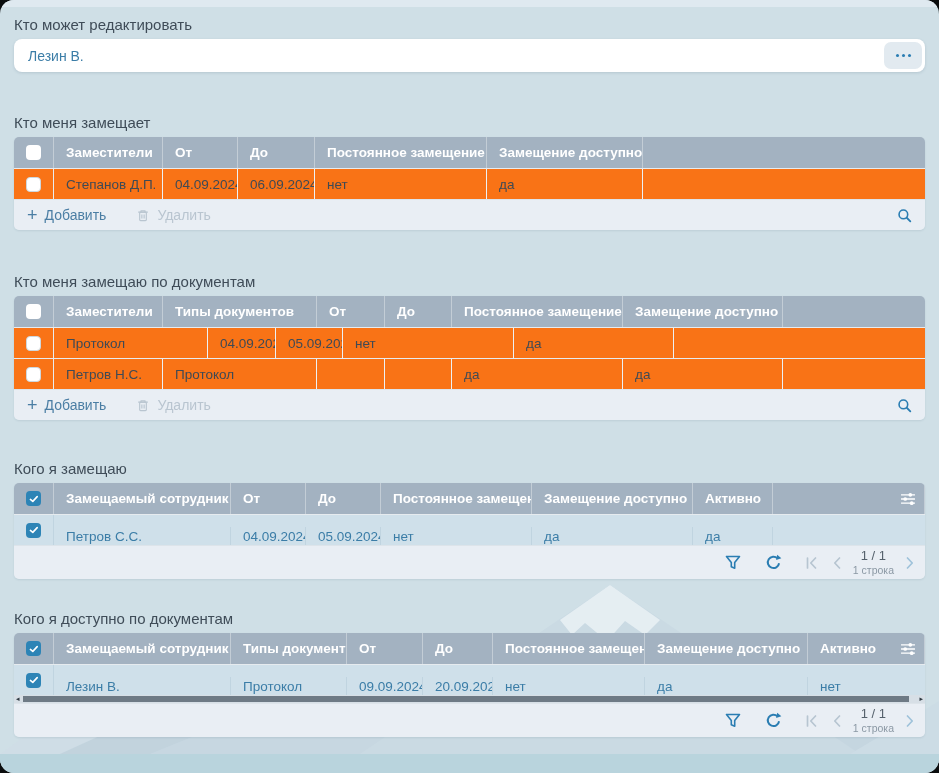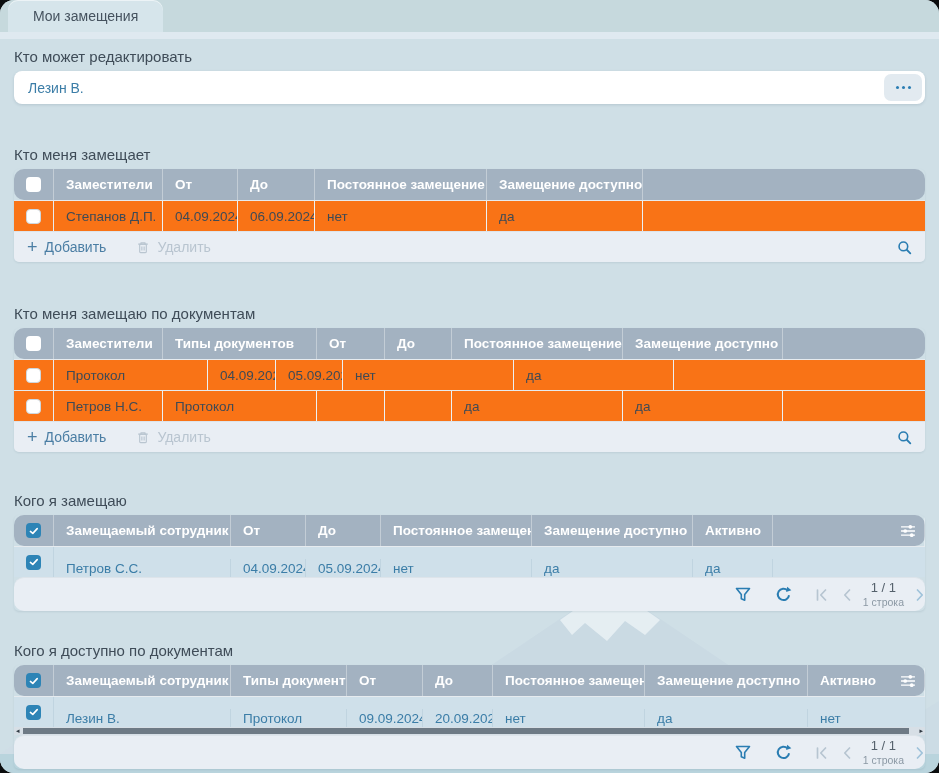--- a/index.html
+++ b/index.html
@@ -23,21 +23,21 @@
        color:var(--link_blue,#3b7da7);font-family:inherit;}
   .more-btn{width:38px;height:27px;margin-right:3px;border:0;border-radius:7px;background:#e2eaf0;
        display:flex;align-items:center;justify-content:center;gap:3px;cursor:pointer;}
   .more-btn .dot{width:3px;height:3px;border-radius:50%;background:var(--accent_blue,#2a7db2);}
   
   .section-title{font-size:15px;color:#3f4c58;margin:42px 0 6px 0;}
   .sec1 .section-title{margin-top:43px;}
   .sec2 .section-title{margin-top:40px;}
   .sec3 .section-title{margin-top:31px;}
   .table{border-radius:5px;overflow:hidden;position:relative;box-shadow:0 1px 2px rgba(60,90,110,.12);}
-  .t-head{display:flex;align-items:stretch;height:31px;background:var(--header_bg,#a3b2c1);position:relative;border-radius:10px;}
+  .t-head{display:flex;align-items:stretch;height:31px;background:var(--header_bg,#a3b2c1);position:relative;}
   .h-cell{color:#fff;font-weight:bold;font-size:13.5px;padding:0 12px;display:flex;align-items:center;gap:7px;
        border-right:1px solid rgba(255,255,255,.35);box-sizing:border-box;white-space:nowrap;overflow:hidden;cursor:pointer;}
   .t-head > :last-child{border-right:none;}
   .cb-col{width:40px;min-width:40px;display:flex;align-items:center;justify-content:center;
        border-right:1px solid rgba(255,255,255,.35);box-sizing:border-box;}
   .t-row .cb-col{border-right-color:#e8edf1;}
   .flex{flex:1;}
   .checkbox{width:15px;height:15px;border-radius:4px;display:flex;align-items:center;justify-content:center;
        box-sizing:border-box;cursor:pointer;}
   .checkbox.unchecked-solid{background:#fff;}
@@ -55,21 +55,21 @@
   .t-foot.actions{height:30px;padding:0 13px;gap:30px;}
   .btn{display:flex;align-items:center;gap:7px;background:none;border:0;font-size:14px;font-family:inherit;
        padding:0;cursor:pointer;}
   .btn.add{color:#4b7ea4;}
   .btn .plus{font-size:18px;line-height:14px;font-weight:400;}
   .btn.del{color:var(--disabled_gray,#b9c5d0);}
   .btn .trash{display:flex;}
   .btn .trash svg{width:14px;height:15px;}
   .search{margin-left:auto;color:var(--accent_blue,#2a7db2);display:flex;cursor:pointer;}
   .search svg{width:15px;height:15px;}
-  .t-foot.pag{height:33px;justify-content:flex-end;padding-right:1px;border-radius:10px;}
+  .t-foot.pag{height:33px;justify-content:flex-end;padding-right:11px;}
   .pic{display:flex;align-items:center;justify-content:center;cursor:pointer;}
   .pic.filter{color:var(--accent_blue,#2a7db2);margin-right:24px;}
   .pic.filter svg{width:16px;height:15px;}
   .pic.refresh{color:var(--accent_blue,#2a7db2);margin-right:24px;}
   .pic.refresh svg{width:17px;height:17px;}
   .pic.first{color:#b7c5d1;margin-right:16px;}
   .pic.first svg{width:11px;height:12px;}
   .pic.prev{color:#b7c5d1;margin-right:12px;}
   .pic.next{color:#9fc2da;}
   .pic.prev svg,.pic.next svg{width:8px;height:12px;}
@@ -96,25 +96,20 @@
       <polygon points="150,181 300,120 430,181" fill="#c6d6e1"></polygon>
       <polygon points="700,181 820,110 939,181" fill="#c3d4df"></polygon>
       <polygon points="800,122 820,110 842,122 832,132 820,124 810,130" fill="#ebf2f6"></polygon>
       <polygon points="360,181 610,12 860,181" fill="#c9d9e3"></polygon>
       <polygon points="560,47 610,12 660,47 645,62 625,48 607,68 585,50 572,62" fill="#ebf2f6"></polygon>
       <polygon points="850,181 939,128 1000,181" fill="#ccdce5"></polygon>
     </g>
     <rect x="0" y="181" width="939" height="19" fill="#b9d4dd"></rect>
   </svg>
 
-  <div class="tab-bar">
-    <div class="tab">
-      <span>Мои замещения</span>
-    </div>
-  </div>
   <div class="tab-strip"></div>
 
   <div class="content">
 
     <div class="field-label">Кто может редактировать</div>
     <div class="editor-field">
       <input class="editor-input" readonly="" value="Лезин В." style="">
       <button class="more-btn">
         <span style="display:flex;gap:3px;">
           <span class="dot"></span>

